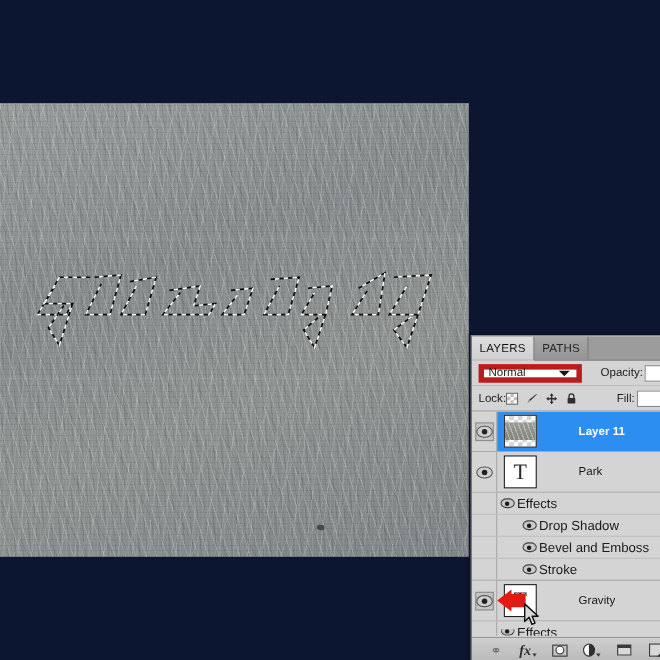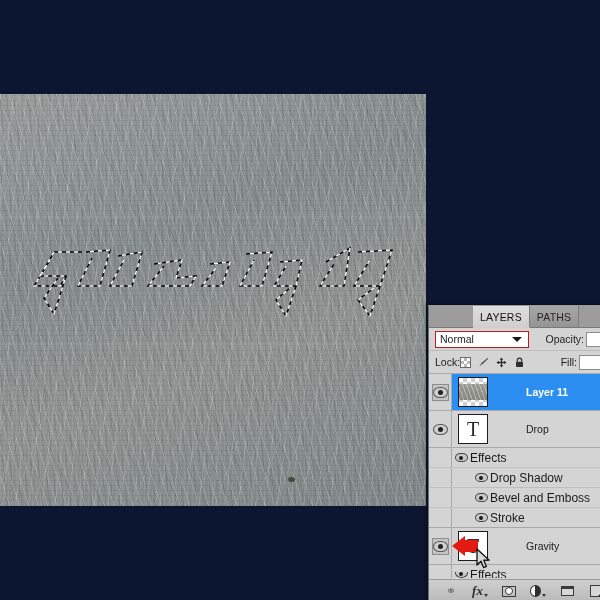--- a/index.html
+++ b/index.html
@@ -127,37 +127,36 @@
     color: #262626;
     background: linear-gradient(to bottom, #a7a7a7, #949494);
     border-right: 1px solid #7c7c7c;
     cursor: default;
   }
   .panel-tab.active {
     background: linear-gradient(to bottom, #dedede, #cfcfcf);
     color: #111;
     border-bottom: 1px solid #cfcfcf;
     margin-bottom: -1px;
-    margin-left: 44px;
   }
 
   
   .blend-row, .lock-row {
     display: flex;
     align-items: center;
     height: 22px;
     padding: 0 0 0 6px;
     background: #d4d4d4;
   }
   .blend-row { border-bottom: 1px solid #bdbdbd; }
   .blend-select {
     position: relative;
     width: 126px; height: 17px;
     background: #fff;
-    border: 1px solid #b91c1c;
+    border: 5px solid #b91c1c;
     display: flex; align-items: center;
     padding-left: 4px;
     font-size: 10.5px;
     box-sizing: border-box;
     cursor: default;
   }
   .blend-caret {
     position: absolute; right: 6px; top: 50%;
     margin-top: -2px;
     width: 0; height: 0;
@@ -534,21 +533,21 @@
 
     <div class="layer-row">
       <div class="eye-cell">
         <span class="eye"></span>
       </div>
       <div class="thumb-cell">
         <span class="thumb">
           <span class="tletter">T</span>
         </span>
       </div>
-      <span class="layer-name">Drop</span>
+      <span class="layer-name">Park</span>
     </div>
 
     <div class="fx-row">
       <span class="fx-gutter"></span>
       <span class="fx-eye-slot">
         <span class="fx-eye"></span>
       </span>
       <span class="fx-label">Effects</span>
     </div>
 

